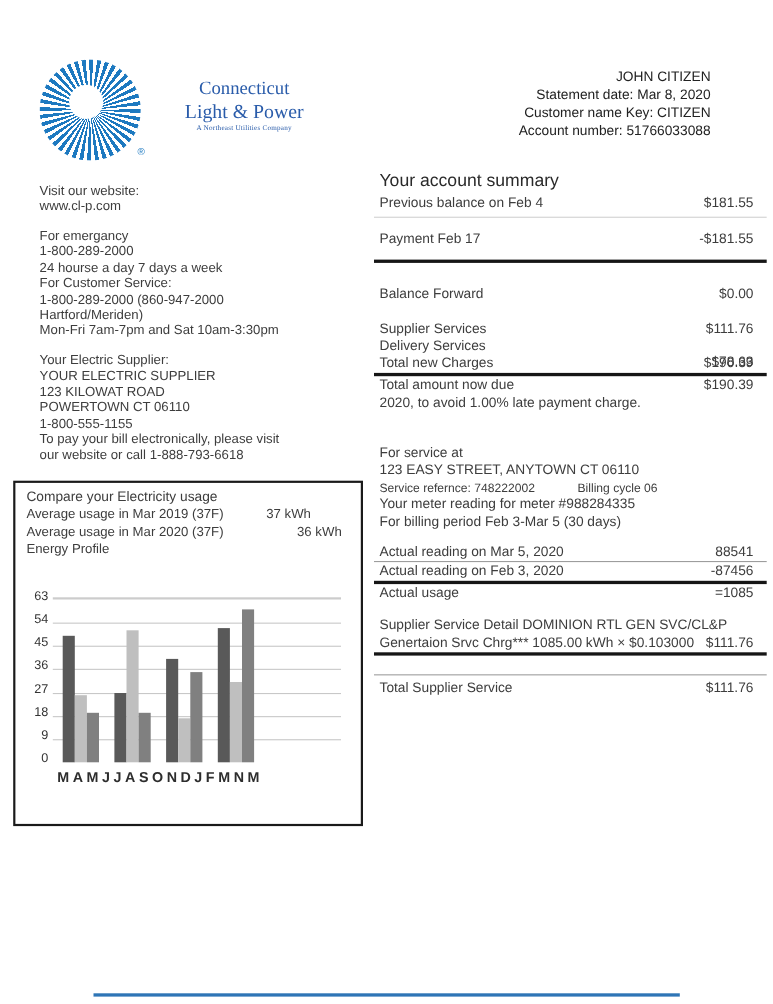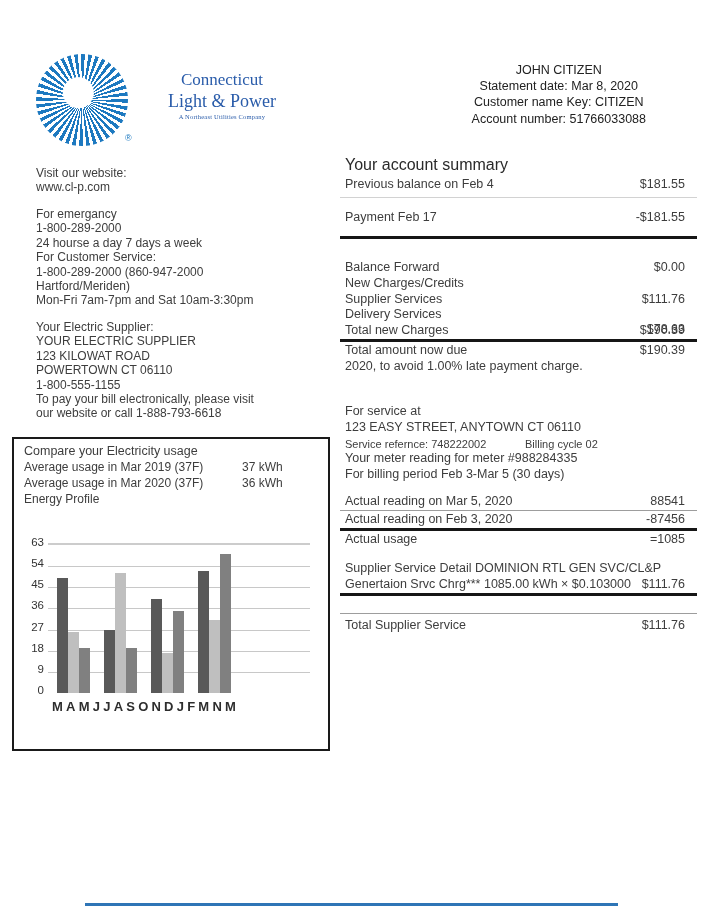--- a/index.html
+++ b/index.html
@@ -16,21 +16,21 @@
       repeating-conic-gradient(from 8deg, #1d79c0 0deg 4.6deg, #ffffff 4.6deg 9deg);
   }
   .reg-mark { position:absolute; left:125px; top:133px; font-size:9px; color:#1d79c0; }
   .logo-text { position:absolute; left:137px; top:70px; width:170px; color:#2a5caa;
     font-family:"Liberation Serif", serif; text-align:center; }
   .logo-line1 { font-size:17px; line-height:20px; }
   .logo-line2 { font-size:18px; line-height:22px; }
   .logo-tagline { font-size:6.5px; line-height:9px; letter-spacing:.2px; }
 
   
-  .cust-block { position:absolute; top:62px; right:57px; text-align:center;
+  .cust-block { position:absolute; top:62px; right:57px; text-align:right;
     font-size:12.5px; line-height:16.2px; color:#222; }
 
   
   .contact-block { position:absolute; left:36px; width:300px; font-size:12px; line-height:14.4px; }
 
   
   .usage-box { position:absolute; left:12px; top:437px; width:314px; height:310px;
     border:2px solid #1a1a1a; }
   .ub-title { position:absolute; left:10px; top:5px; font-size:12.5px; }
   .ub-row { position:absolute; left:10px; width:290px; font-size:12px; display:flex; }
@@ -108,21 +108,21 @@
     <div>To pay your bill electronically, please visit</div>
     <div>our website or call 1-888-793-6618</div>
   </div>
 
   <div class="usage-box">
     <div class="ub-title">Compare your Electricity usage</div>
     <div class="ub-row" style="top:21px;">
       <span class="lab">Average usage in Mar 2019 (37F)</span>
       <span>37 kWh</span>
     </div>
-    <div class="ub-row" style="top:37px;">
+    <div class="ub-row" style="top:37px;gap:28px;">
       <span class="lab">Average usage in Mar 2020 (37F)</span>
       <span>36 kWh</span>
     </div>
     <div class="ub-profile">Energy Profile</div>
 
     <div class="chart-yaxis" id="chart-yaxis">
         <div class="ytick" style="bottom: -6px;">0</div>
         <div class="ytick" style="bottom: 15.1429px;">9</div>
         <div class="ytick" style="bottom: 36.2857px;">18</div>
         <div class="ytick" style="bottom: 57.4286px;">27</div>
@@ -191,23 +191,20 @@
   <div class="row" style="top:210px;">
     <span>Payment Feb 17</span>
     <span class="val">-$181.55</span>
   </div>
   <div class="rule" style="top:236px;"></div>
 
   <div class="row" style="top:260px;">
     <span>Balance Forward</span>
     <span class="val">$0.00</span>
   </div>
-  <div class="row" style="top:276px;">
-    <span>New Charges/Credits</span>
-  </div>
   <div class="row" style="top:292px;">
     <span>Supplier Services</span>
     <span class="val">$111.76</span>
   </div>
   <div class="row" style="top:307px;flex-direction:column;">
     <span>Delivery Services</span>
     <span class="val">$78.63</span>
   </div>
   <div class="row" style="top:323px;">
     <span>Total new Charges</span>
@@ -224,21 +221,21 @@
   </div>
 
   <div class="row" style="top:404px;">
     <span>For service at</span>
   </div>
   <div class="row" style="top:420px;">
     <span>123 EASY STREET, ANYTOWN CT 06110</span>
   </div>
   <div class="small-row" style="top:438px;">
     <span>Service refernce: 748222002</span>
-    <span class="cycle">Billing cycle 02</span>
+    <span class="cycle">Billing cycle 06</span>
   </div>
   <div class="row" style="top:451px;">
     <span>Your meter reading for meter #988284335</span>
   </div>
   <div class="row" style="top:467px;">
     <span>For billing period Feb 3-Mar 5 (30 days)</span>
   </div>
 
   <div class="row" style="top:494px;">
     <span>Actual reading on Mar 5, 2020</span>

